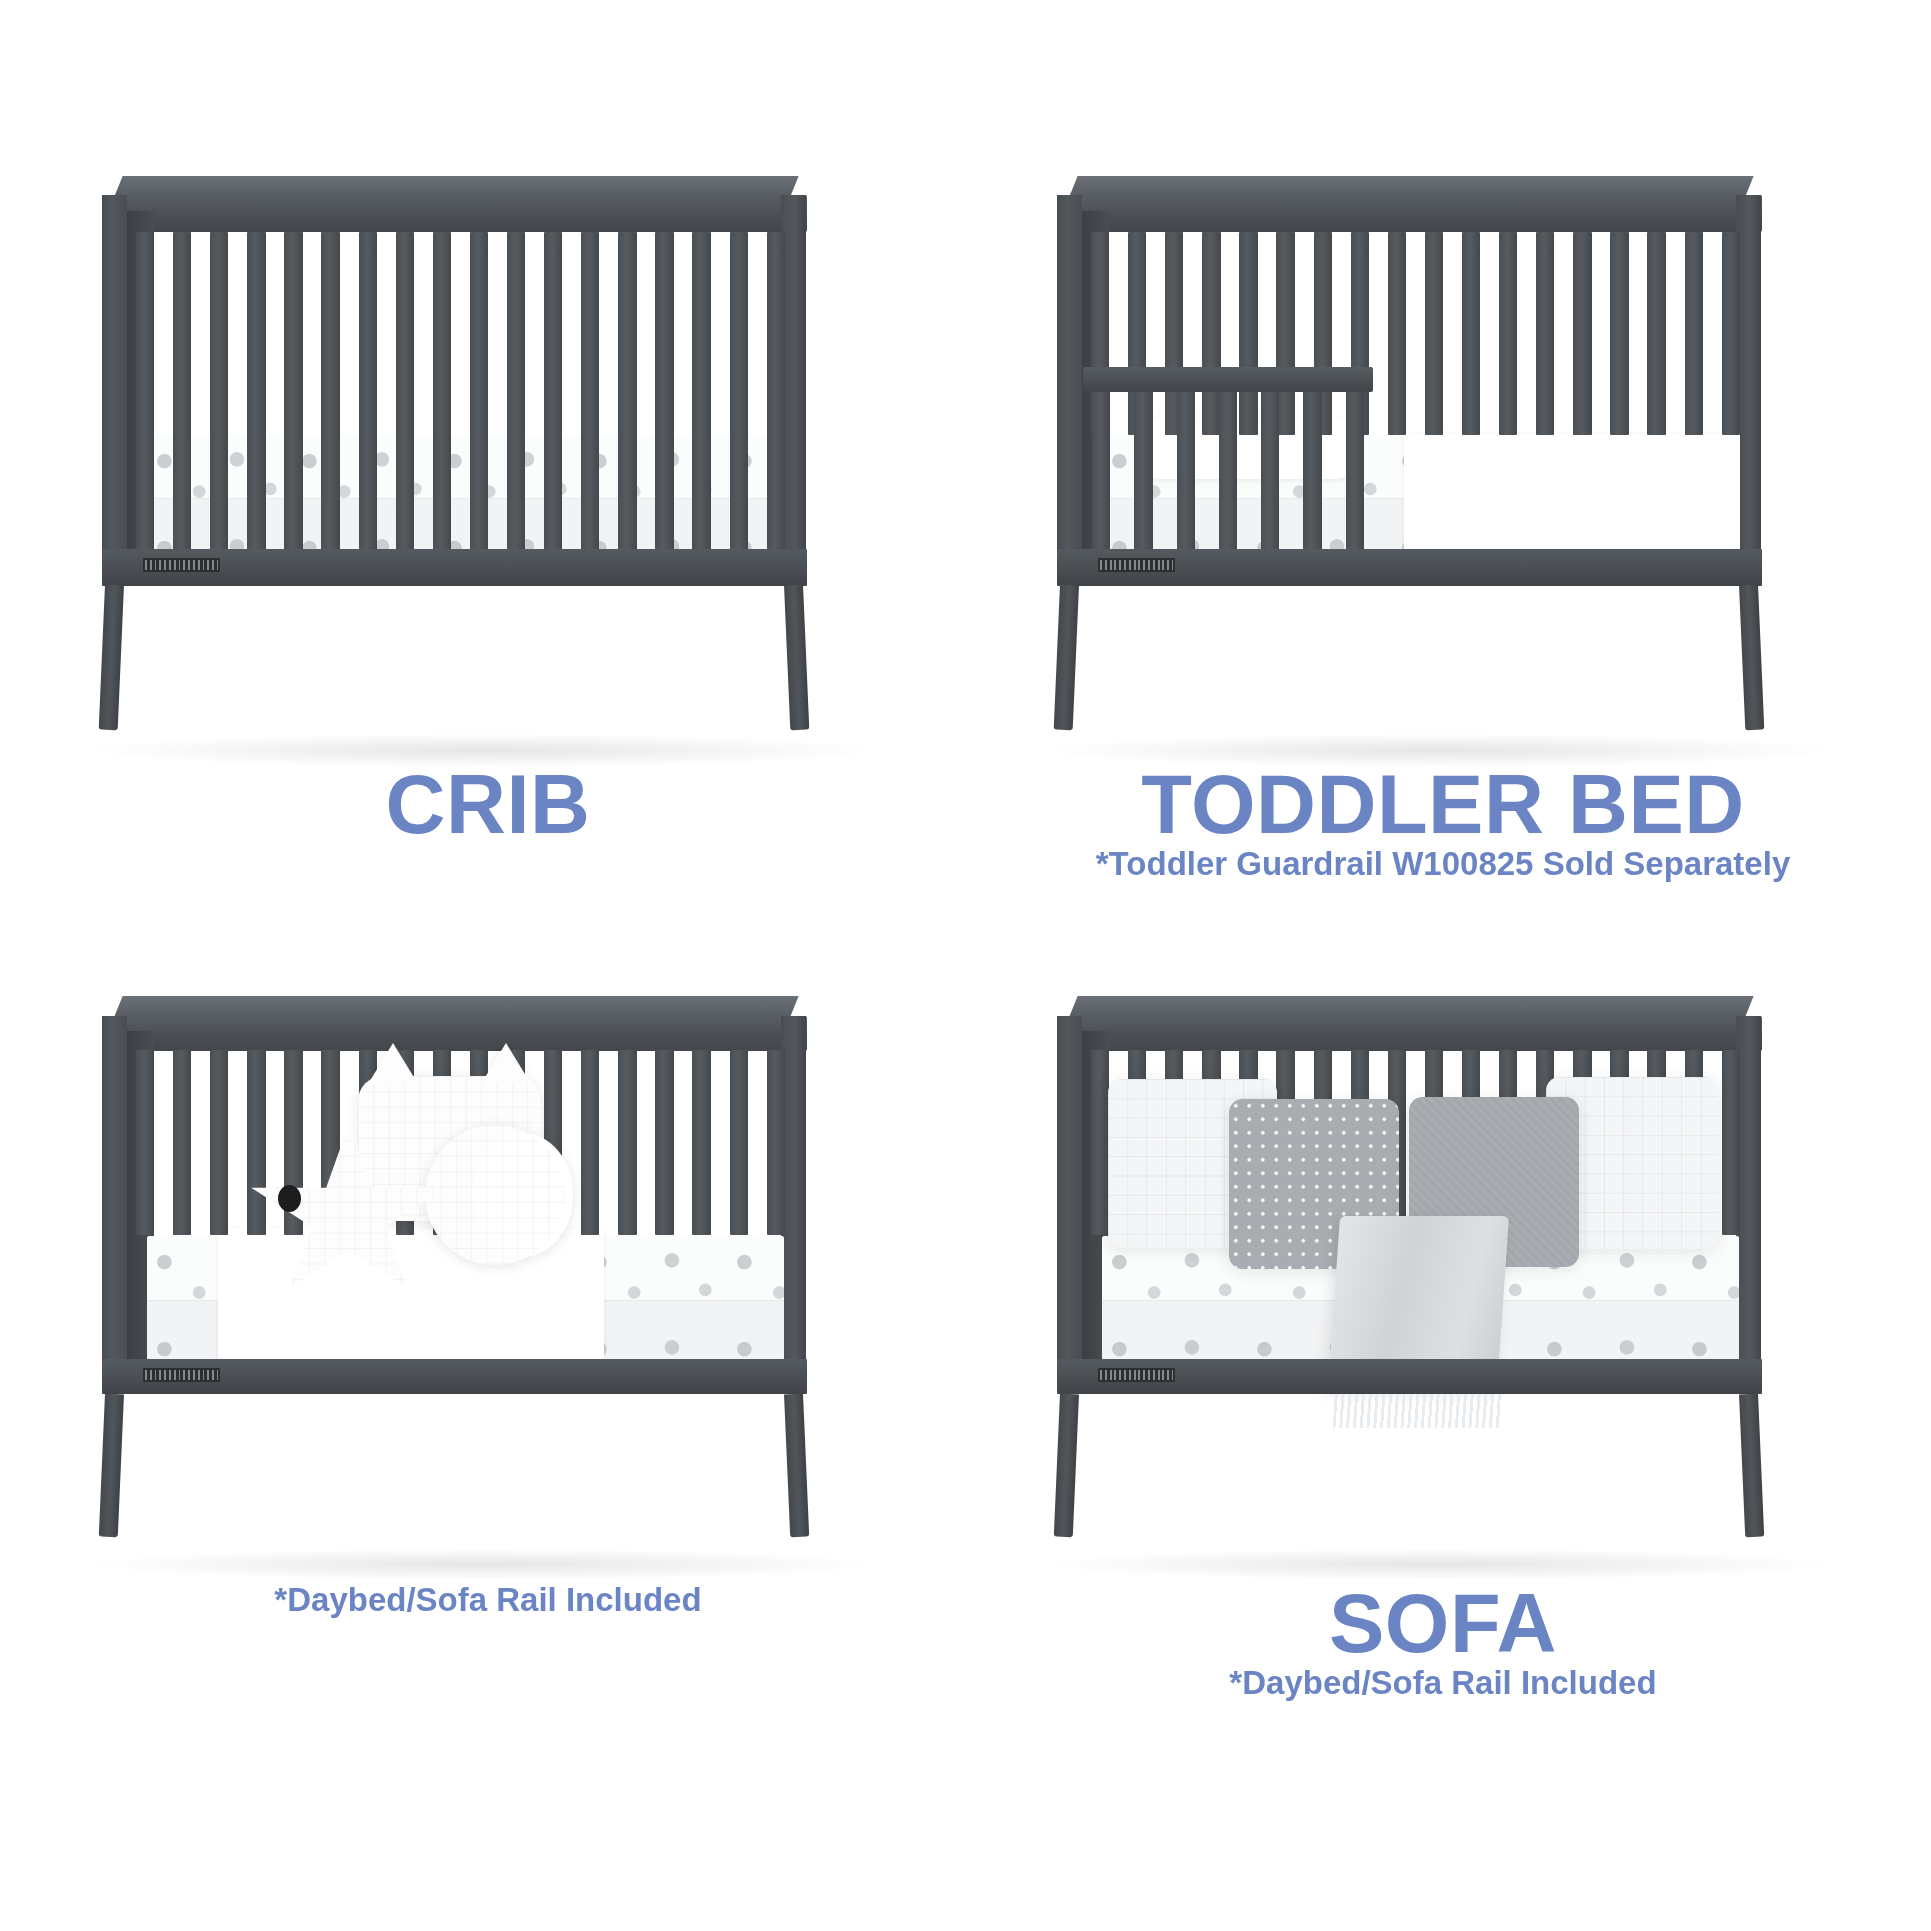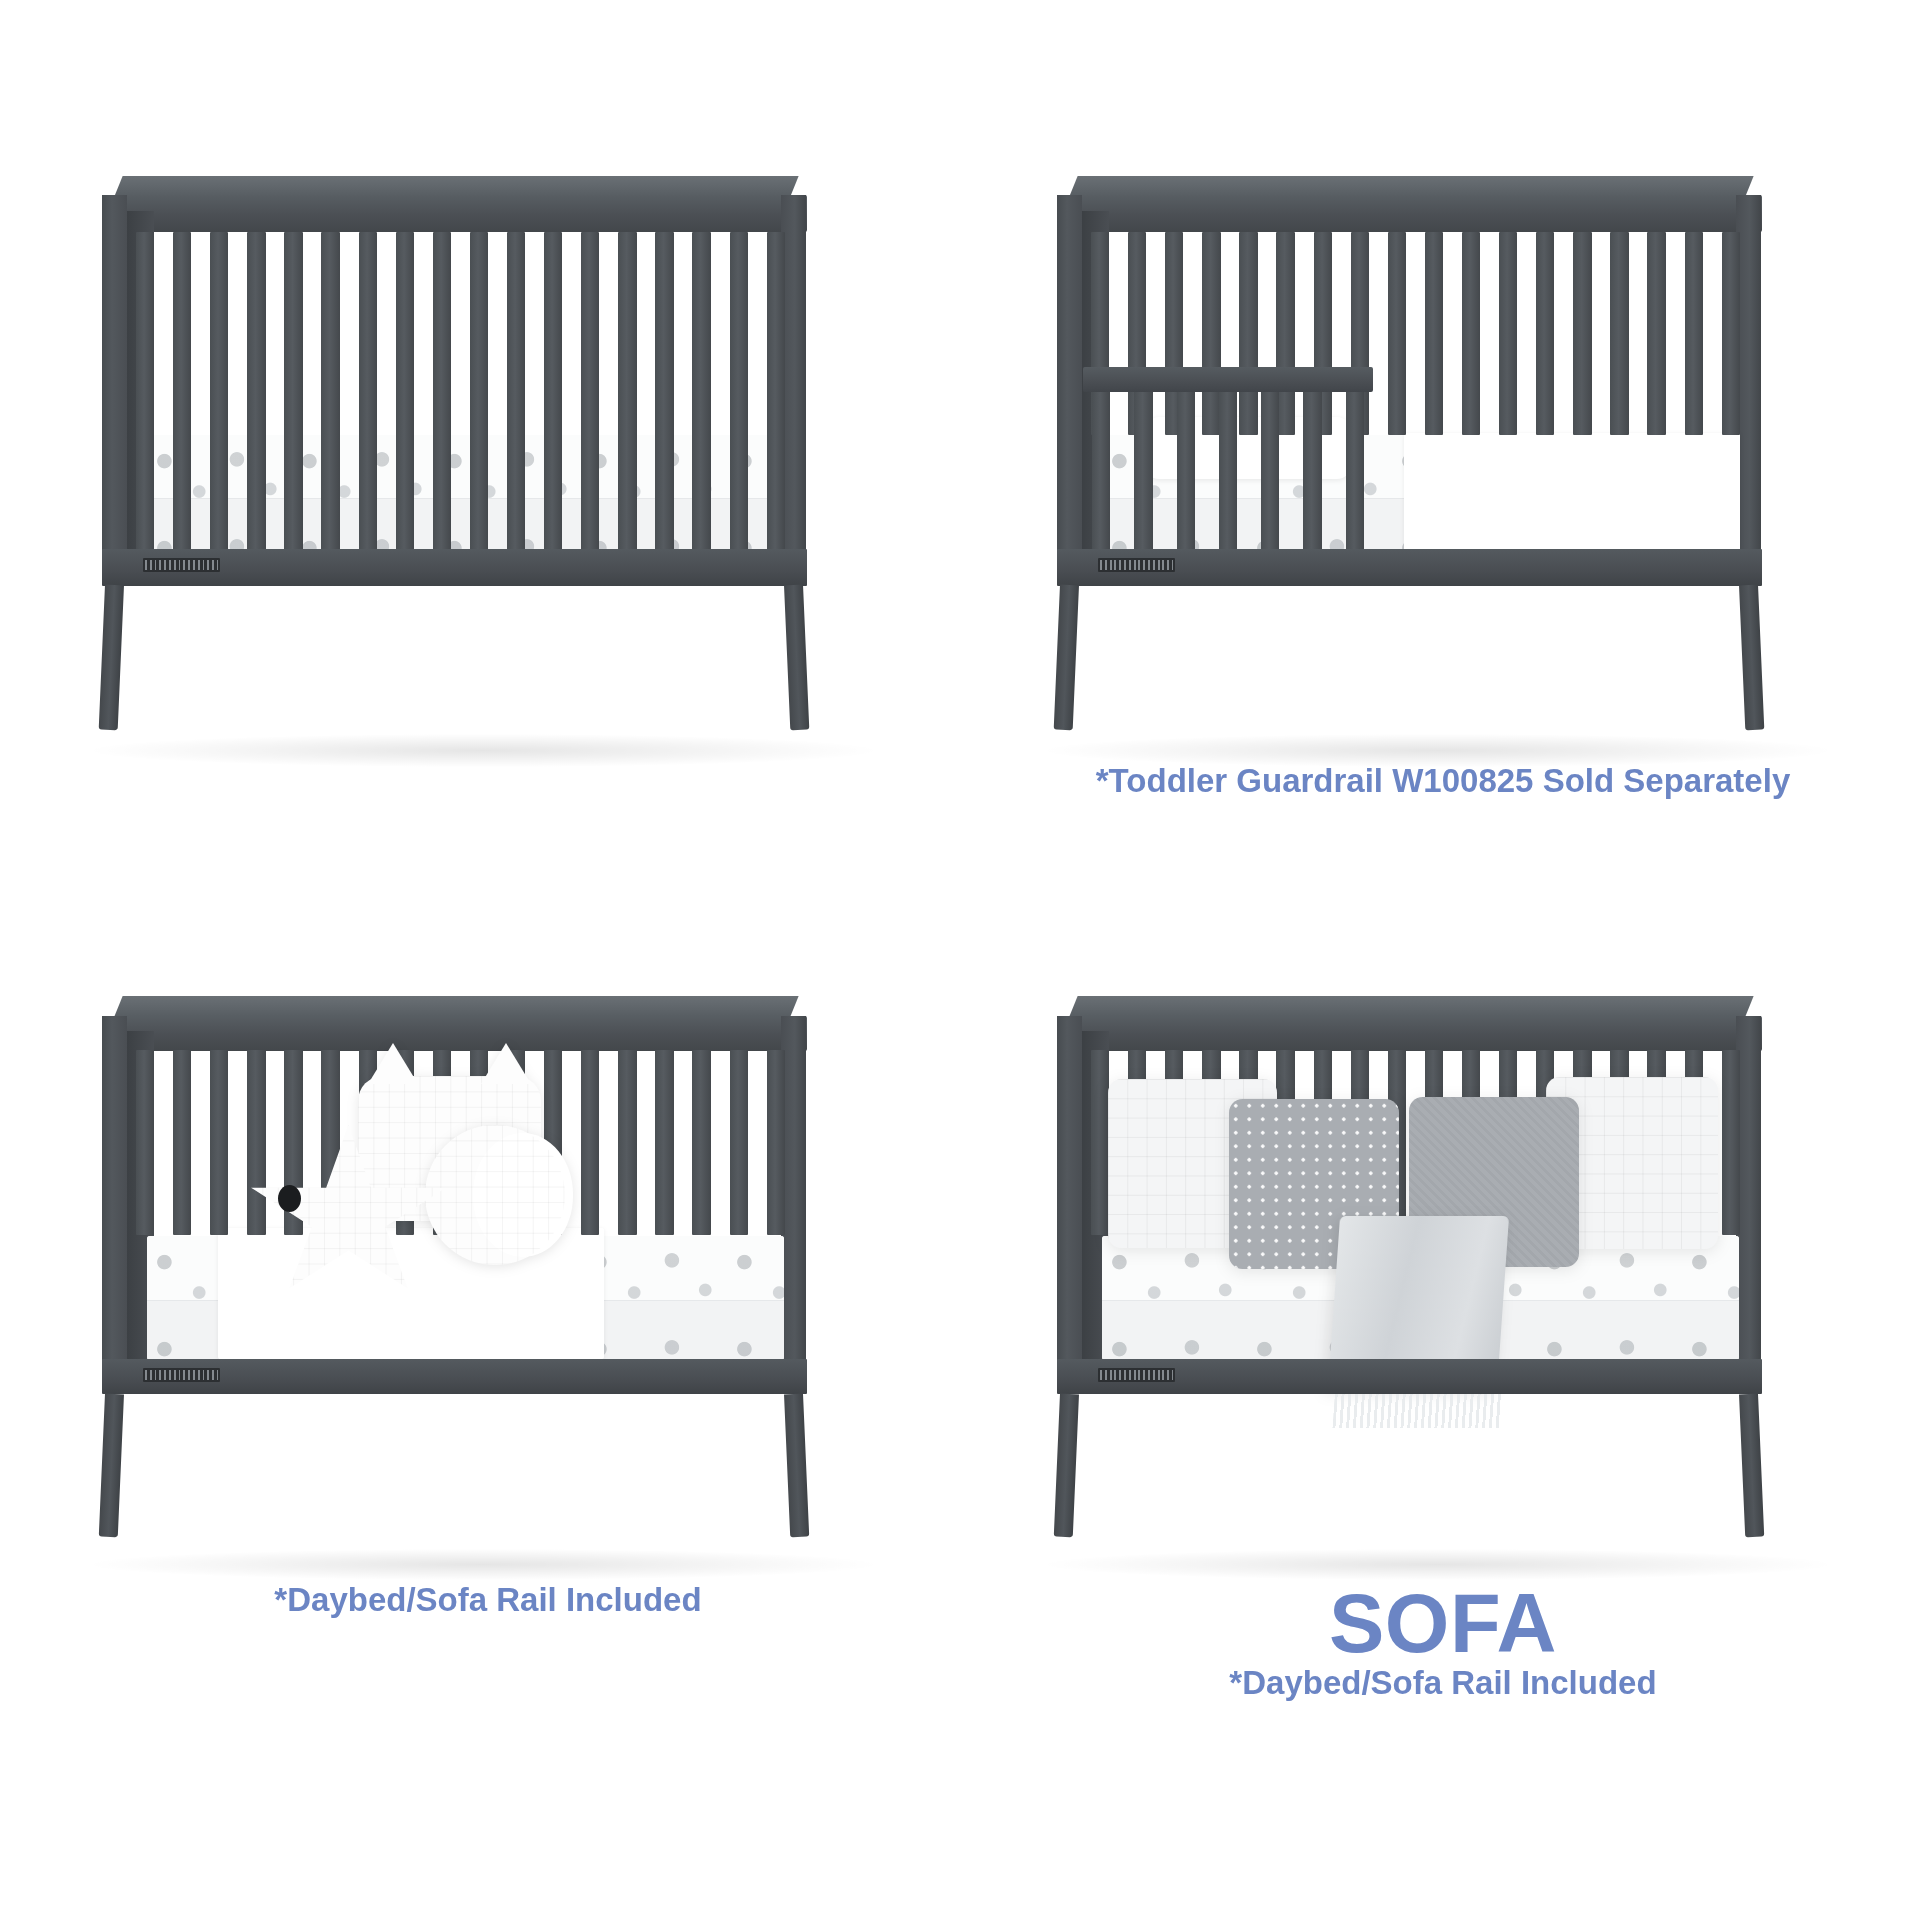--- a/index.html
+++ b/index.html
@@ -288,20 +288,23 @@
       <div class="base-rail" style="left:63px;top:404px;width:705px;height:37px;"></div>
       <div class="brand-label" style="left:104px;top:413px;width:77px;height:13.5px;"></div>
 
       <div class="legs">
         <div class="leg" style="left:66px;top:440px;width:19.3px;height:145px;transform:rotate(2.5deg);transform-origin:top center;"></div>
         <div class="leg" style="left:745px;top:440px;width:19.3px;height:145px;transform:rotate(-2.5deg);transform-origin:top center;"></div>
       </div>
     </div>
   </div>
 
+  <div class="caption cap-crib">
+    <div class="cap-title cap-big">CRIB</div>
+  </div>
 
   <div class="panel panel-toddler">
     <div class="stage">
       <div class="shadow-ground" style="left:53px;top:589px;width:782px;height:33px;"></div>
 
       <div class="top-edge-back" style="left:79px;top:31px;width:676px;height:23px;transform:skewX(-22deg);"></div>
       <div class="top-rail" style="left:63px;top:50px;width:705px;height:37px;"></div>
 
       <div class="post-left" style="left:63px;top:50px;width:25px;height:386px;"></div>
       <div class="side-face" style="left:88px;top:66px;width:27px;height:355px;"></div>
@@ -353,20 +356,21 @@
       <div class="brand-label" style="left:104px;top:413px;width:77px;height:13.5px;"></div>
 
       <div class="legs">
         <div class="leg" style="left:66px;top:440px;width:19.3px;height:145px;transform:rotate(2.5deg);transform-origin:top center;"></div>
         <div class="leg" style="left:745px;top:440px;width:19.3px;height:145px;transform:rotate(-2.5deg);transform-origin:top center;"></div>
       </div>
     </div>
   </div>
 
   <div class="caption cap-toddler">
+    <div class="cap-title cap-big">TODDLER BED</div>
     <div class="cap-sub cap-sub-sz">*Toddler Guardrail W100825 Sold Separately</div>
   </div>
 
   <div class="panel panel-daybed">
     <div class="stage">
       <div class="shadow-ground" style="left:53px;top:574px;width:782px;height:31px;"></div>
 
       <div class="top-edge-back" style="left:79px;top:21px;width:676px;height:23px;transform:skewX(-22deg);"></div>
       <div class="top-rail" style="left:63px;top:41px;width:705px;height:35px;"></div>
 

